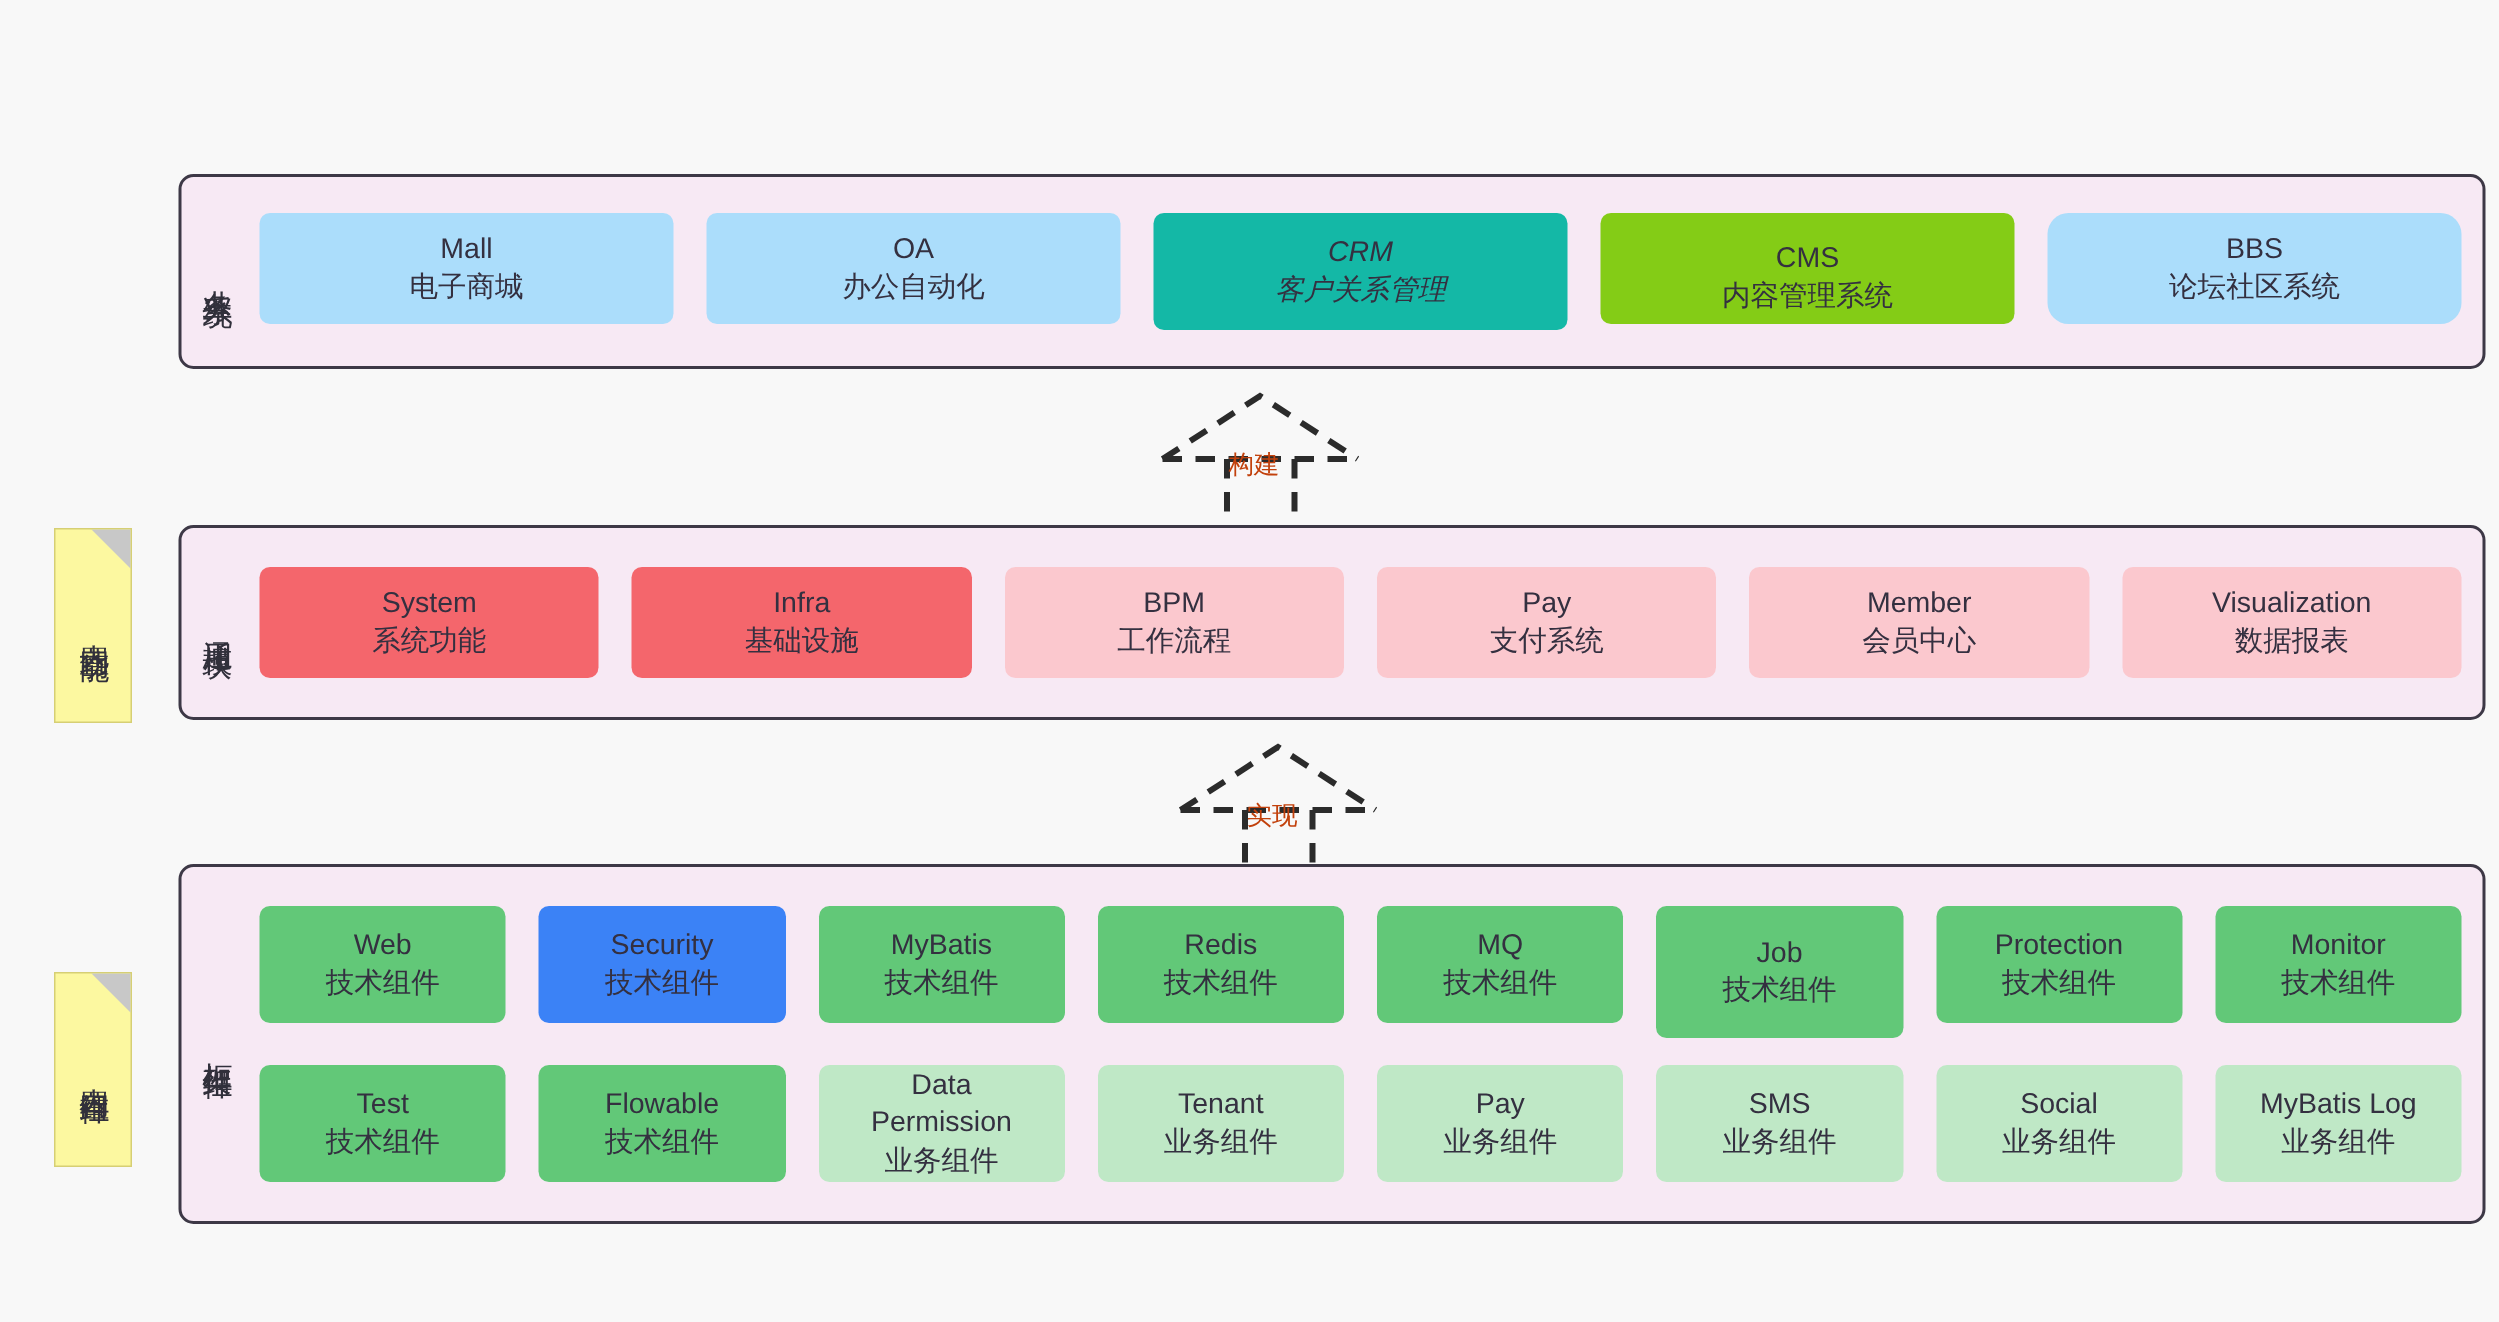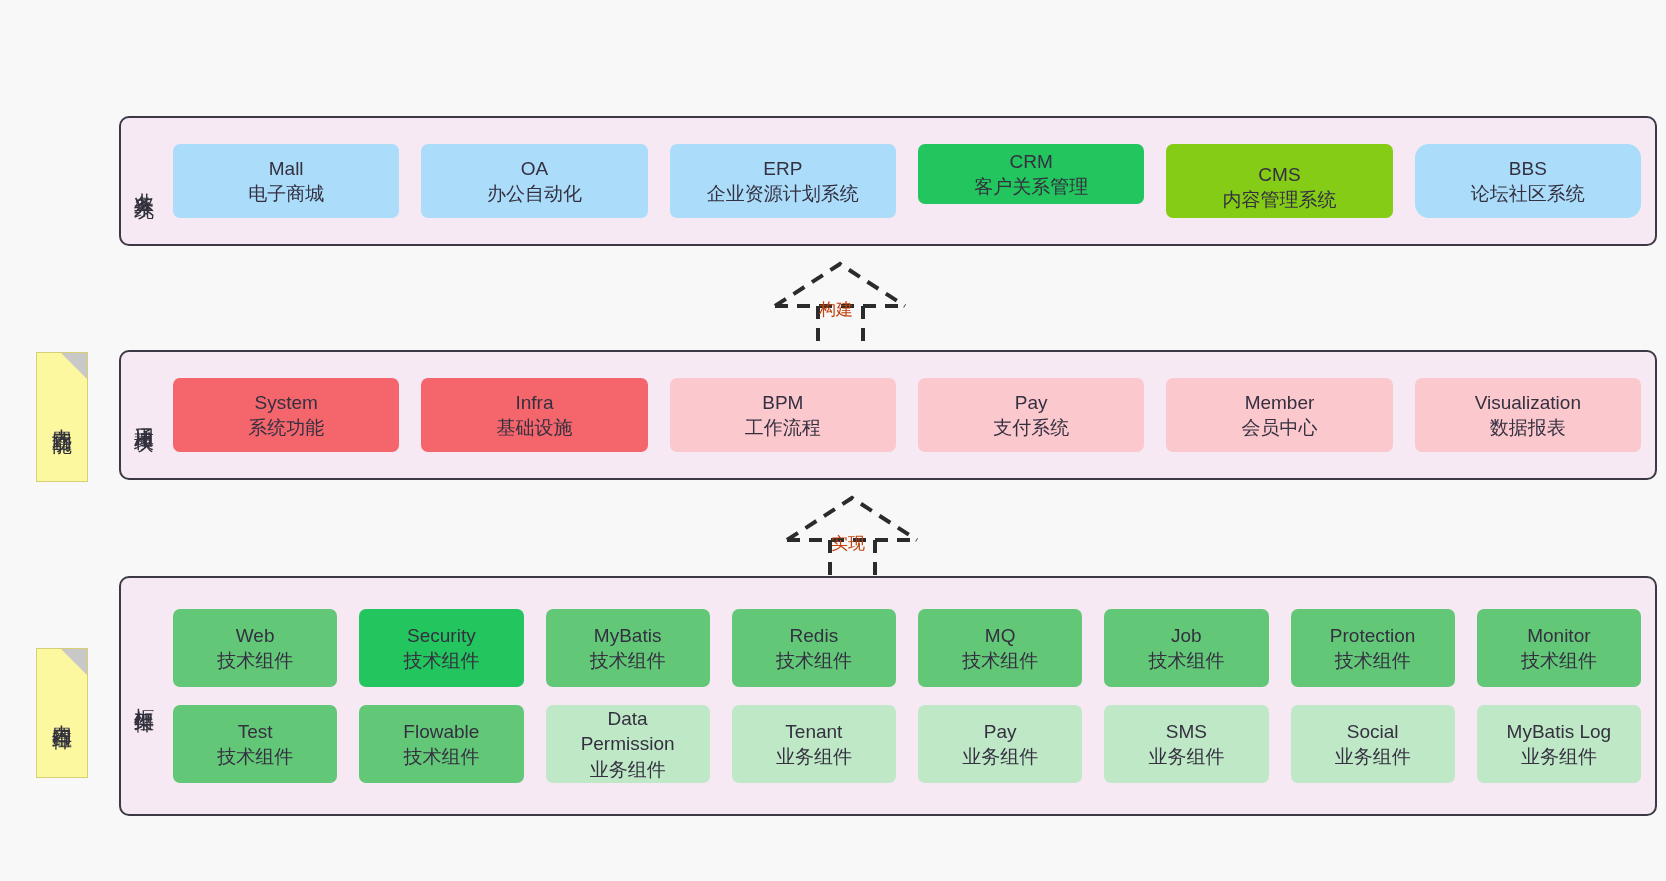--- a/index.html
+++ b/index.html
@@ -132,25 +132,21 @@
     <div class="layer-body">
       <div class="row">
         <div class="card c-blue" style="height: 74px; background: rgb(171, 221, 251);">
           <span class="t1">Mall</span>
           <span class="t2">电子商城</span>
         </div>
         <div class="card c-blue" style="height: 74px; background: rgb(171, 221, 251);">
           <span class="t1">OA</span>
           <span class="t2">办公自动化</span>
         </div>
-        <div class="card c-blue" style="height: 74px; background: rgb(171, 221, 251);">
-          <span class="t1">ERP</span>
-          <span class="t2">企业资源计划系统</span>
-        </div>
-        <div class="card c-blue" style="height: 60px; background: #22c55e;">
+        <div class="card c-blue" style="height: 78px; background: #14b8a6; font-style: italic;">
           <span class="t1">CRM</span>
           <span class="t2">客户关系管理</span>
         </div>
         <div class="card c-blue" style="height: 74px; background: #84cc16; justify-content: flex-end;">
           <span class="t1">CMS</span>
           <span class="t2">内容管理系统</span>
         </div>
         <div class="card c-blue" style="height: 74px; background: rgb(171, 221, 251); border-radius: 14px;">
           <span class="t1">BBS</span>
           <span class="t2">论坛社区系统</span>
@@ -225,37 +221,37 @@
 
   <div class="layer" id="layer-framework-components" style="left:92px; top:576px; width:1538px; height:240px;">
     <div class="layer-title">框架组件</div>
     <div class="layer-body">
 
       <div class="row">
         <div class="card c-green-strong" style="height: 78px; background: rgb(98, 200, 120);">
           <span class="t1">Web</span>
           <span class="t2">技术组件</span>
         </div>
-        <div class="card c-green-strong" style="height: 78px; background: #22c55e; align-items: center;">
+        <div class="card c-green-strong" style="height: 78px; background: #3b82f6; align-items: center;">
           <span class="t1">Security</span>
           <span class="t2">技术组件</span>
         </div>
         <div class="card c-green-strong" style="height: 78px; background: rgb(98, 200, 120);">
           <span class="t1">MyBatis</span>
           <span class="t2">技术组件</span>
         </div>
         <div class="card c-green-strong" style="height: 78px; background: rgb(98, 200, 120);">
           <span class="t1">Redis</span>
           <span class="t2">技术组件</span>
         </div>
         <div class="card c-green-strong" style="height: 78px; background: rgb(98, 200, 120);">
           <span class="t1">MQ</span>
           <span class="t2">技术组件</span>
         </div>
-        <div class="card c-green-strong" style="height: 78px; background: rgb(98, 200, 120);">
+        <div class="card c-green-strong" style="height: 88px; background: rgb(98, 200, 120);">
           <span class="t1">Job</span>
           <span class="t2">技术组件</span>
         </div>
         <div class="card c-green-strong" style="height: 78px; background: rgb(98, 200, 120);">
           <span class="t1">Protection</span>
           <span class="t2">技术组件</span>
         </div>
         <div class="card c-green-strong" style="height: 78px; background: rgb(98, 200, 120);">
           <span class="t1">Monitor</span>
           <span class="t2">技术组件</span>

